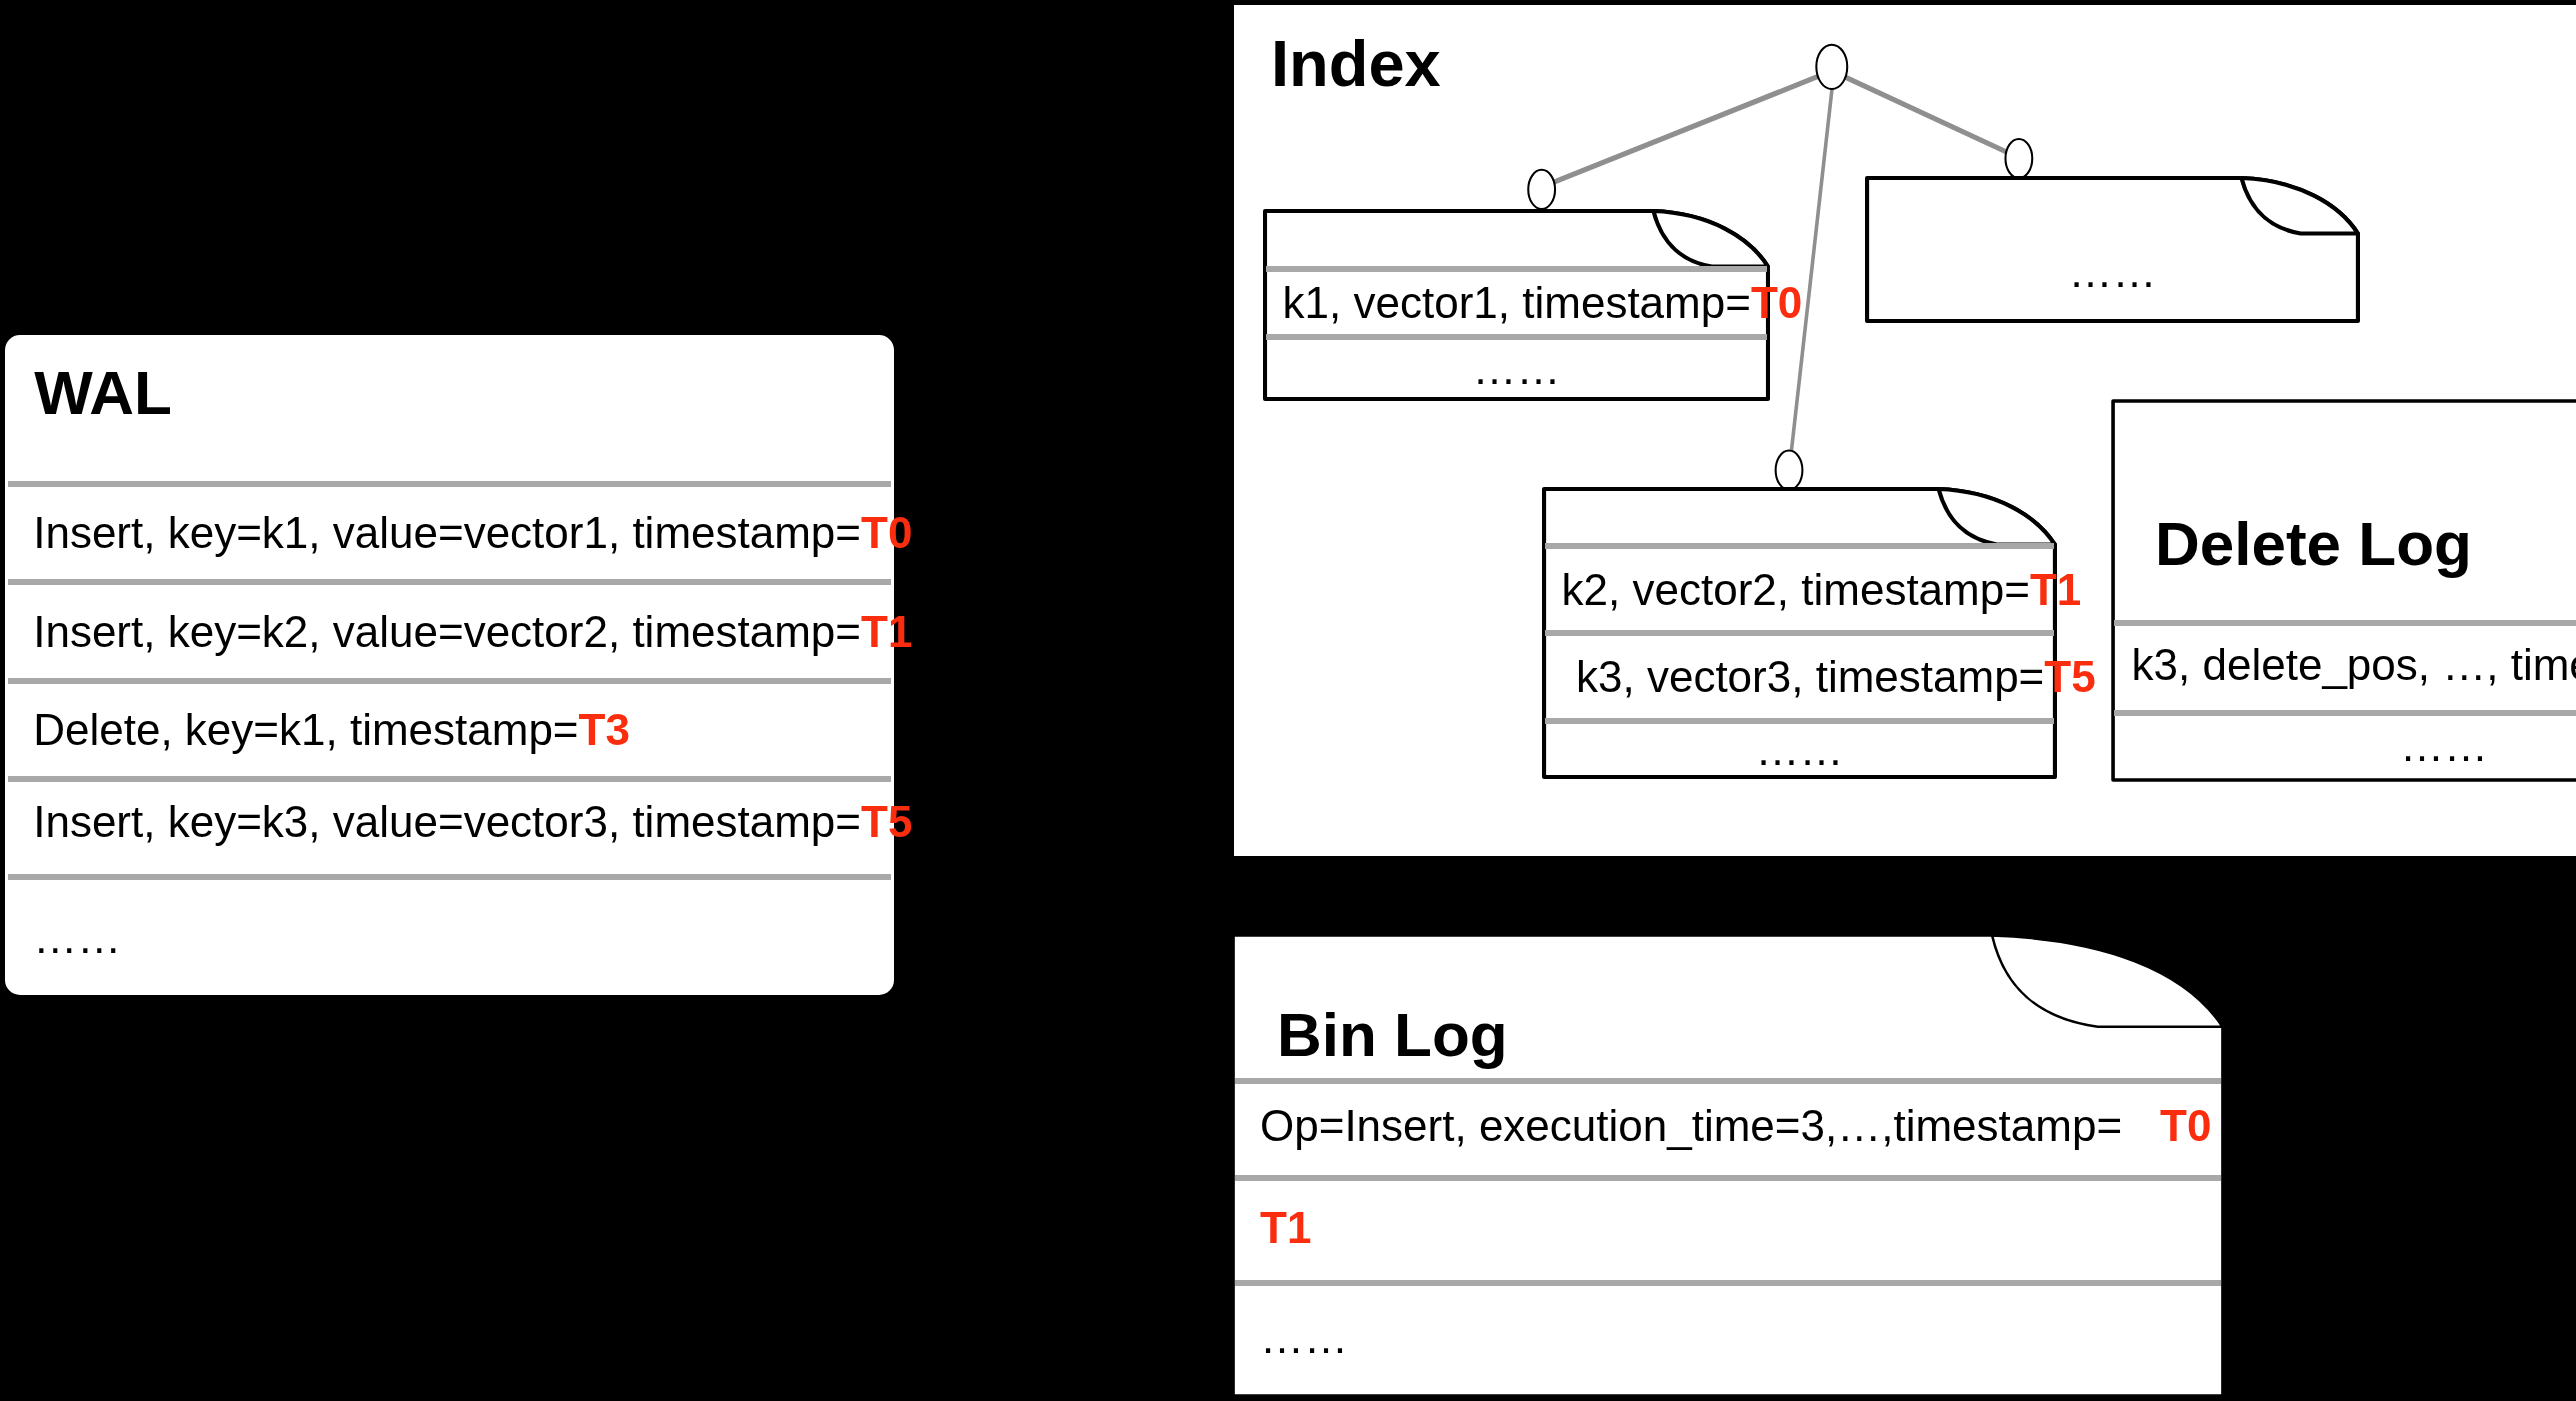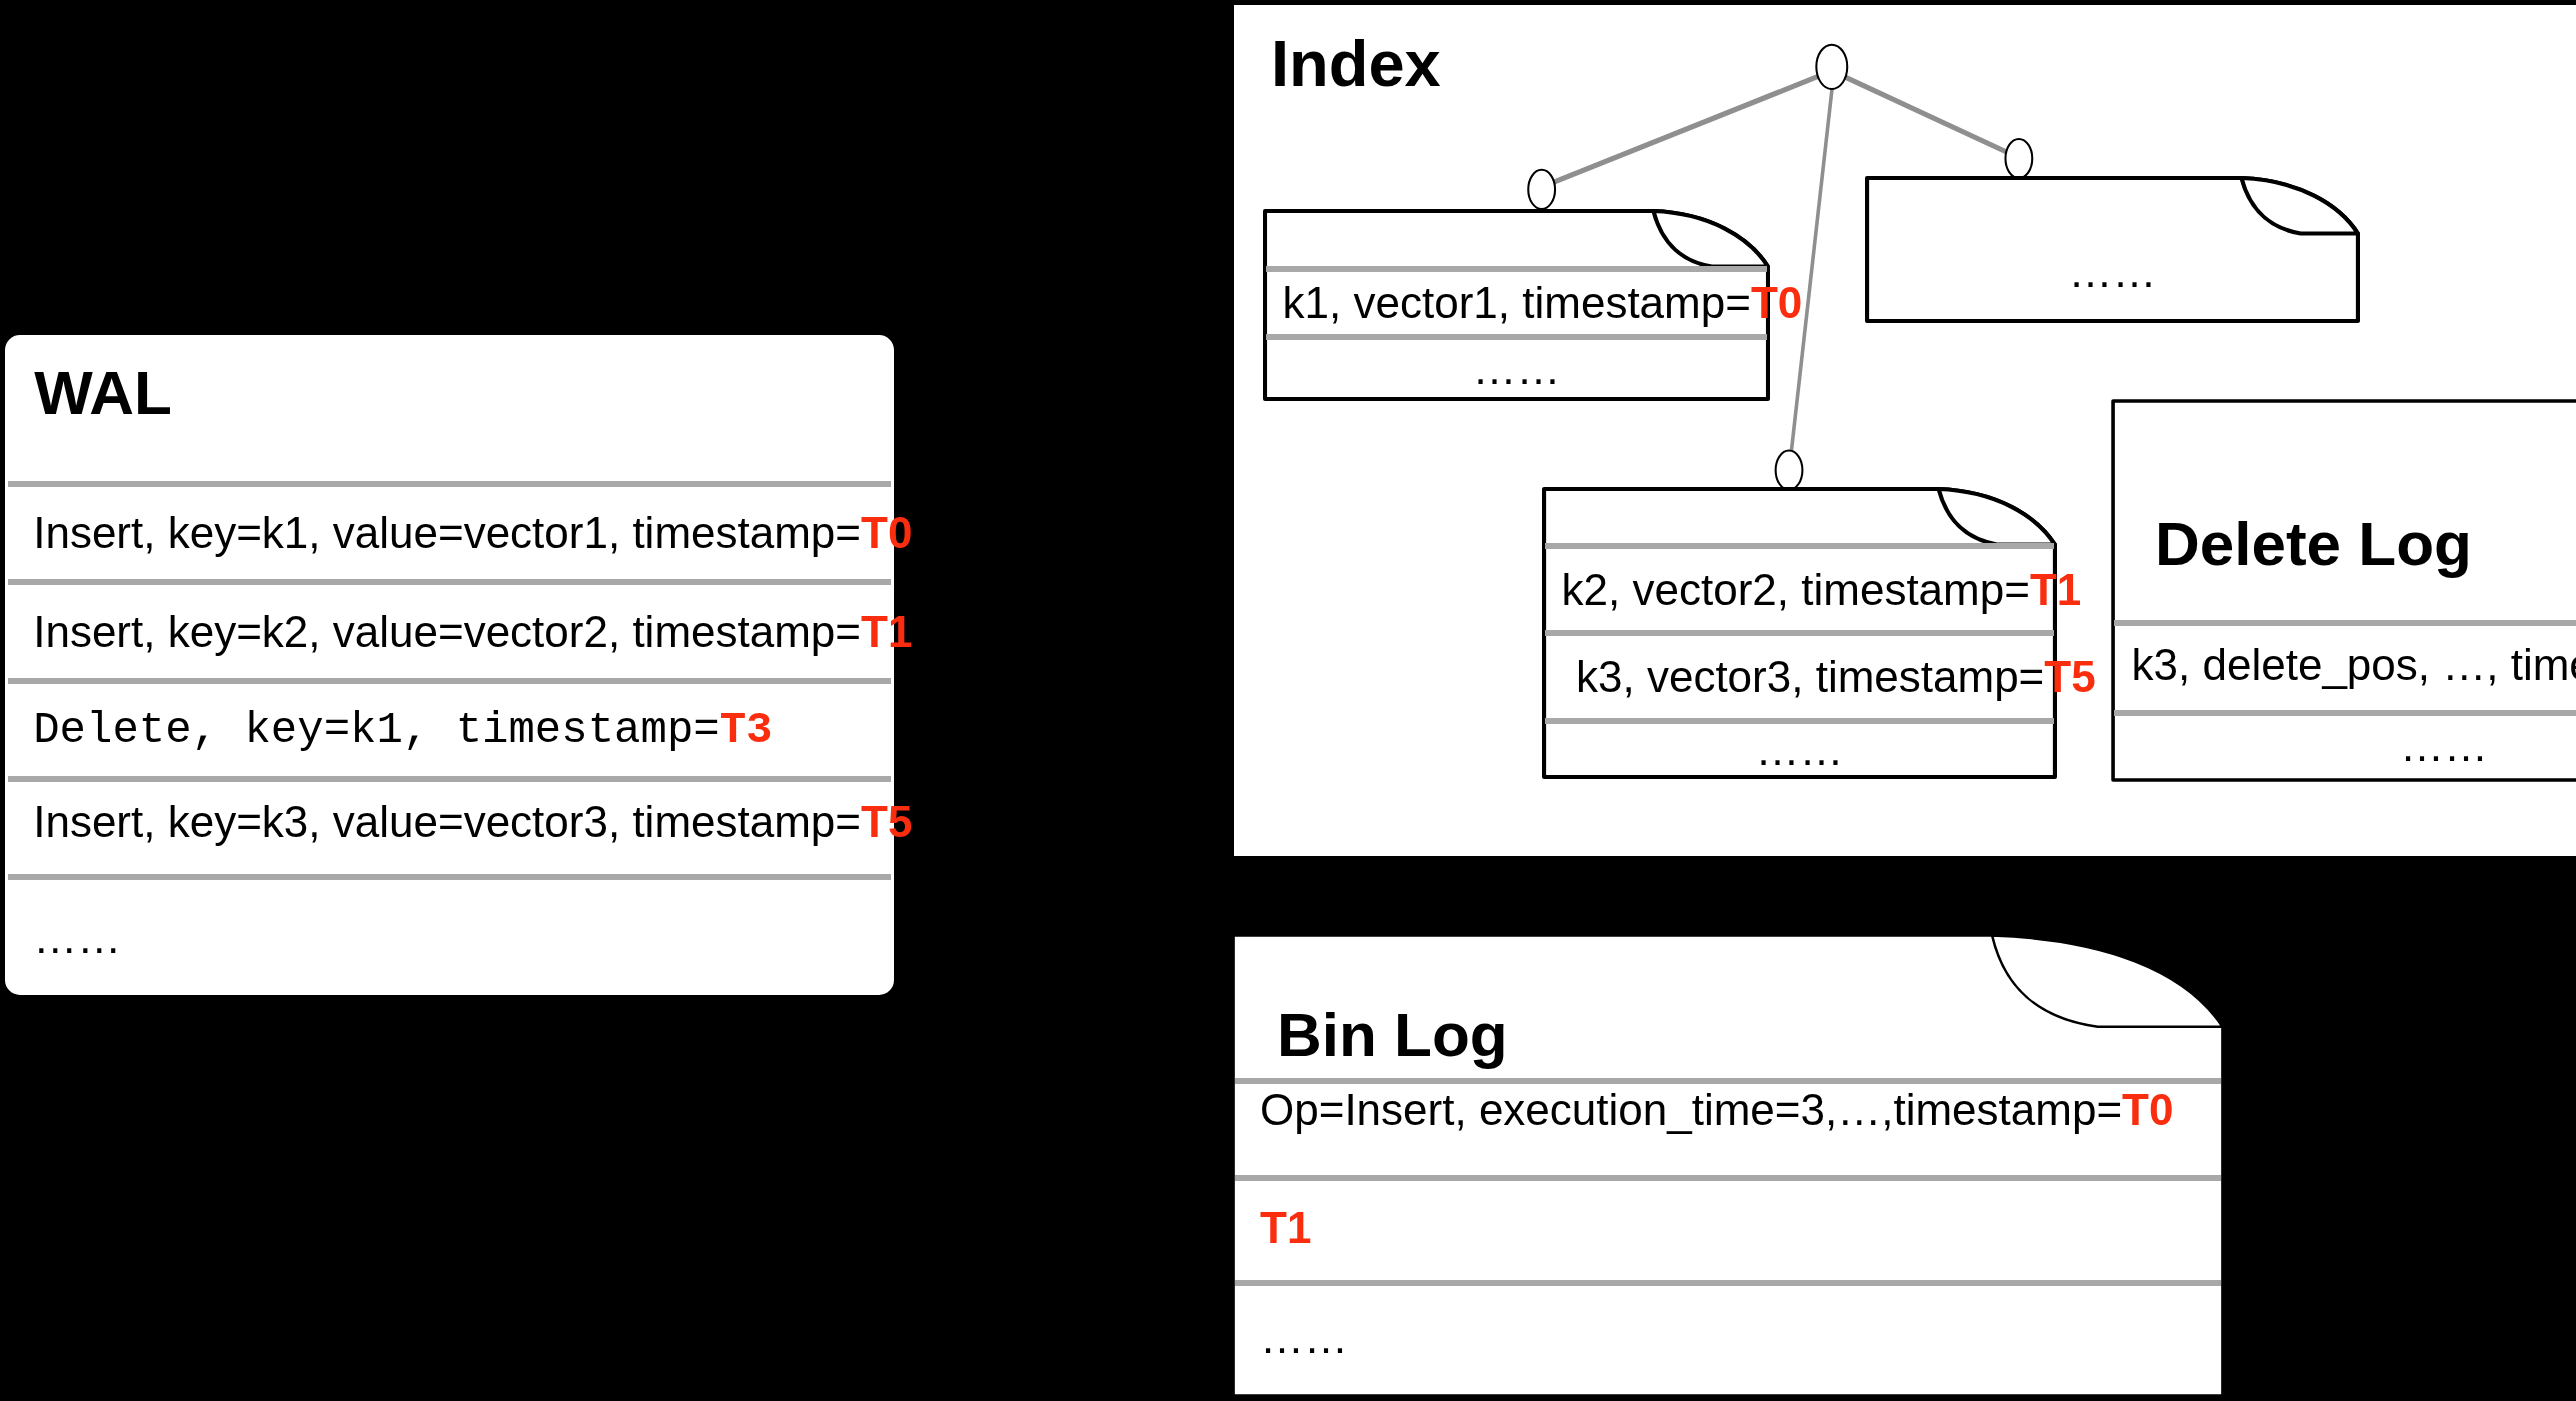--- a/index.html
+++ b/index.html
@@ -40,21 +40,21 @@
     <div class="sep" style="top:539px;"></div>
 
     <div class="row padded" style="top:152px;height:92px;">
       <span>Insert, key=k1, value=vector1, timestamp=</span>
         <span class="ts">T0</span>
     </div>
     <div class="row padded" style="top:250px;height:93px;">
       <span>Insert, key=k2, value=vector2, timestamp=</span>
         <span class="ts">T1</span>
     </div>
-    <div class="row padded" style="top:349px;height:92px;font-family:Liberation Mono, monospace;">
+    <div class="row padded" style="top:349px;height:92px;">
       <span>Delete, key=k1, timestamp=</span>
         <span class="ts">T3</span>
     </div>
     <div class="row padded" style="top:447px;height:80px;">
       <span>Insert, key=k3, value=vector3, timestamp=</span>
         <span class="ts">T5</span>
     </div>
     <div class="row padded" style="top:546px;height:114px;">
       <span>……</span>
     </div>
@@ -139,21 +139,21 @@
 
   <div class="docwrap" style="left:1232px;top:934px;width:992px;height:463px;">
     <svg viewBox="0 0 1925 899" preserveAspectRatio="none">
       <path class="doc-body" stroke-width="5" d="M 3,3 L 1475,3 C 1690,10 1850,70 1922,180 L 1922,896 L 3,896 Z"></path>
       <path class="doc-flap" stroke-width="5" d="M 1475,3 C 1500,110 1570,165 1680,180 L 1922,180 C 1850,70 1690,10 1475,3 Z"></path>
     </svg>
     <div class="title" style="left:45px;top:70px;">Bin Log</div>
     <div class="sep" style="top:144px;"></div>
     <div class="sep" style="top:241px;"></div>
     <div class="sep" style="top:346px;"></div>
-    <div class="row" style="top:134px;height:84px;padding-left:28px;">
+    <div class="row" style="top:150px;height:84px;padding-left:28px;gap:38px;">
       <span>Op=Insert, execution_time=3,…,timestamp=</span>
         <span class="ts">T0</span>
     </div>
     <div class="row" style="top:247px;height:93px;padding-left:28px;">
         <span class="ts">T1</span>
     </div>
     <div class="row" style="top:352px;height:103px;padding-left:28px;">
       <span>……</span>
     </div>
   </div>

